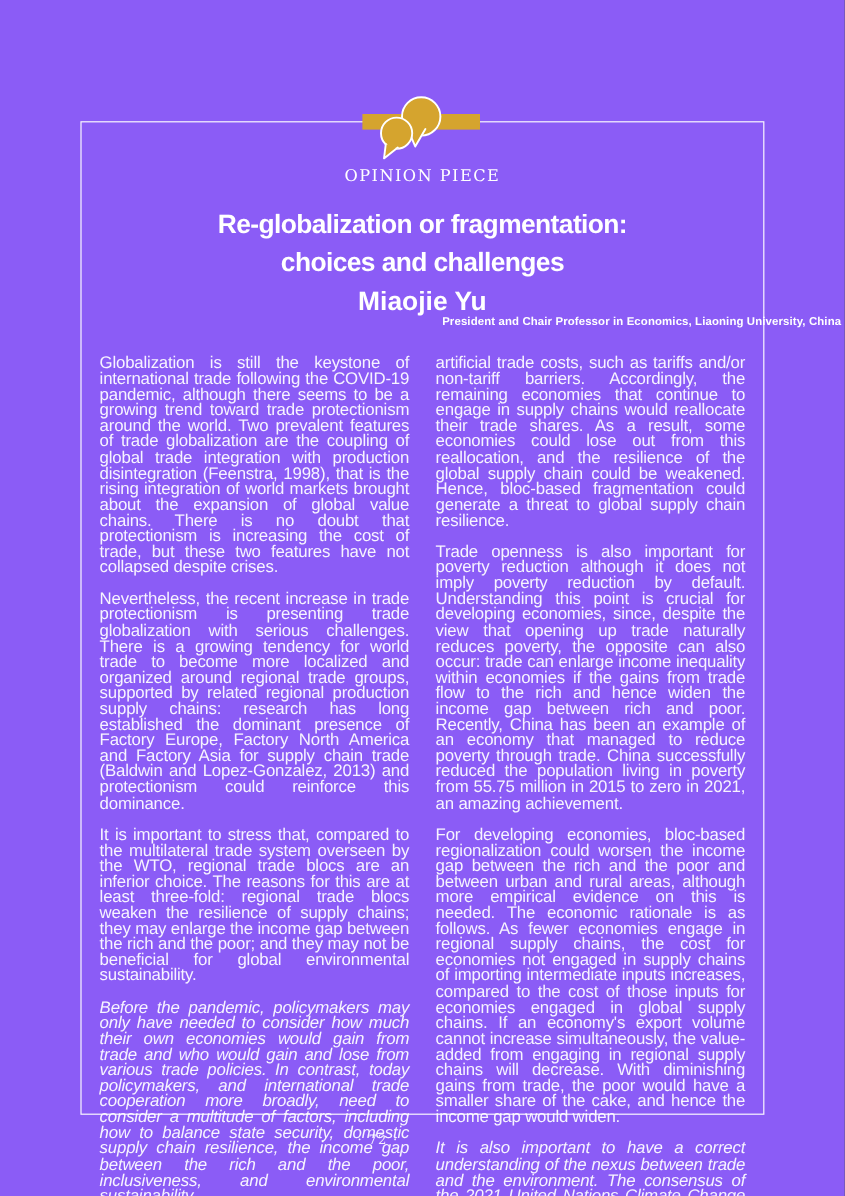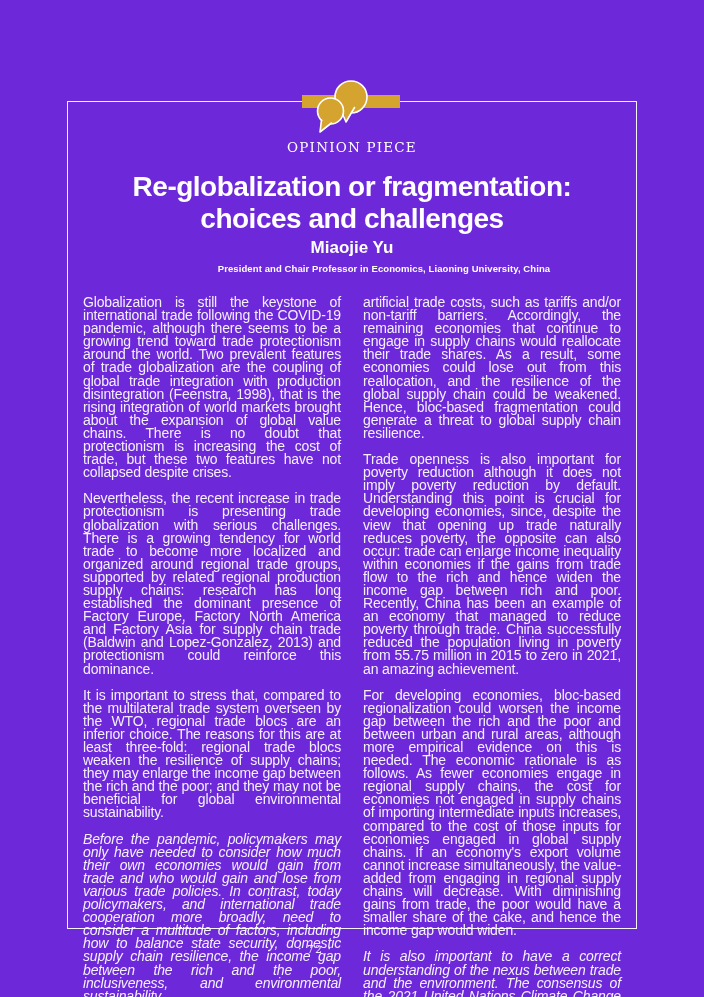--- a/index.html
+++ b/index.html
@@ -5,21 +5,21 @@
   html, body {
     margin: 0;
     padding: 0;
     background: #555;
   }
   .page {
     position: relative;
     width: 704px;
     height: 997px;
     margin: 0 auto;
-    background: #6d28d9;
+    background: #8b5cf6;
     overflow: hidden;
     font-family: "Liberation Sans", sans-serif;
     color: #FFFFFF;
   }
   
   .frame {
     position: absolute;
     left: 67px;
     top: 101px;
     width: 570px;
@@ -54,42 +54,42 @@
     letter-spacing: 1.2px;
     color: #FFFFFF;
   }
   .title {
     position: absolute;
     left: 67px;
     top: 171px;
     width: 570px;
     text-align: center;
     font-weight: bold;
-    font-size: 28px;
+    font-size: 22px;
     line-height: 32px;
     letter-spacing: -0.5px;
     white-space: pre-line;
     color: #FFFFFF;
   }
   .author {
     position: absolute;
     left: 67px;
     top: 238px;
     width: 570px;
     text-align: center;
     font-weight: bold;
-    font-size: 17px;
+    font-size: 22px;
     color: #FFFFFF;
   }
   .affiliation {
     position: absolute;
     left: 67px;
     top: 263px;
     width: 634px;
-    text-align: center;
+    text-align: right;
     font-weight: bold;
     font-size: 9.5px;
     letter-spacing: 0.1px;
     color: #FFFFFF;
   }
   .columns {
     position: absolute;
     left: 83px;
     top: 296px;
     width: 538px;

